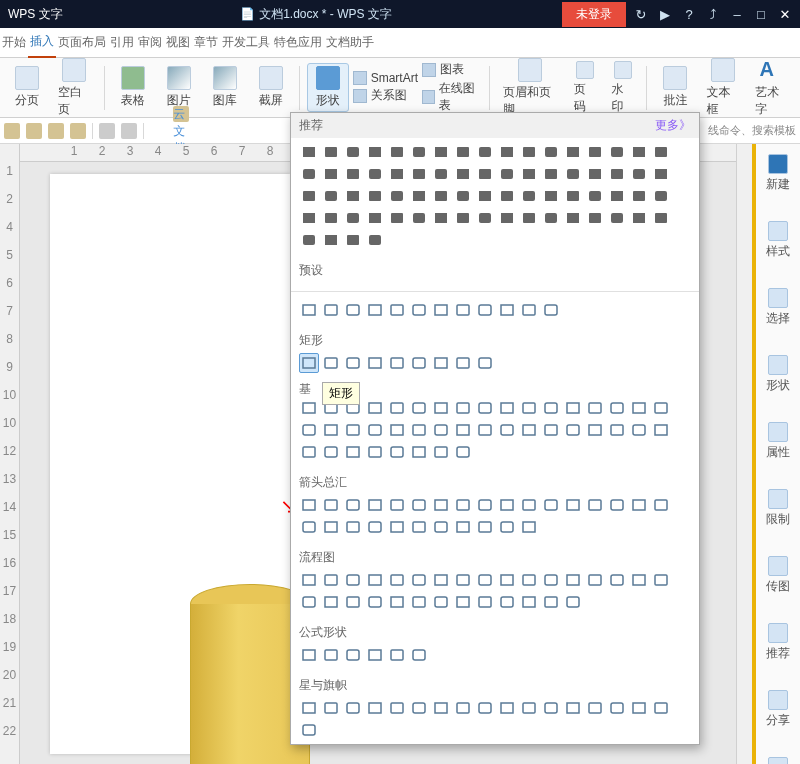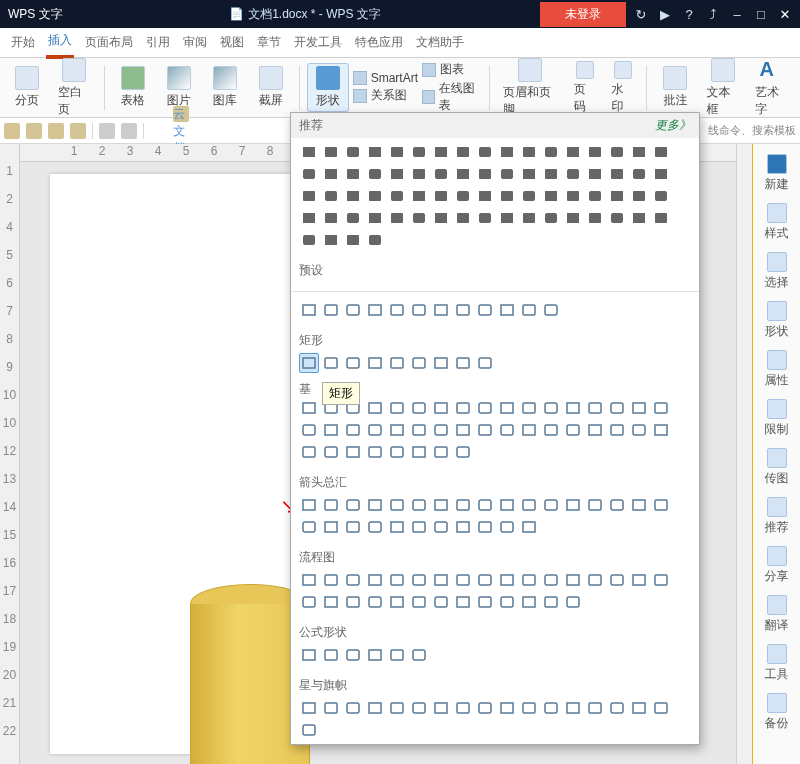--- a/index.html
+++ b/index.html
@@ -1,27 +1,27 @@
 <!DOCTYPE html>
 <html><head>
 <meta charset="utf-8">
 <style>
 * { margin: 0; padding: 0; box-sizing: border-box; font-family: "Microsoft YaHei", sans-serif; font-size: 12px; }
 body { background: #fff; width: 800px; height: 764px; overflow: hidden; }
 .titlebar { background: #0f172a; height: 28px; display: flex; align-items: center; color: #fff; }
 .titlebar .app { padding: 0 8px; font-size: 13px; display: flex; align-items: center; gap: 4px; }
 .titlebar .doc { flex: 1; text-align: center; font-size: 12px; color: #d0e4f4; }
-.titlebar .login { background: #e74c3c; color: #fff; padding: 4px 25px; }
+.titlebar .login { background: #e74c3c; color: #fff; padding: 4px 14px; }
 .titlebar .wins { display: flex; gap: 6px; padding: 0 6px; }
 .titlebar .wins span { width: 18px; text-align: center; color: #cfe2f0; font-size: 13px; cursor: pointer; }
 .titlebar .wins span.x { color: #fff; }
 
 .tabs { background: #fff; height: 30px; display: flex; align-items: center; border-bottom: 1px solid #d0d0d0; }
-.tabs .tab { padding: 6px 2px; color: #666; cursor: pointer; margin-left: 9px; }
-.tabs .tab.active { border-bottom: 4px solid #c2410c; color: #2e75b6; }
+.tabs .tab { padding: 6px 2px; color: #666; cursor: pointer; }
+.tabs .tab.active { border-bottom: 2px solid #c2410c; color: #2e75b6; }
 
 .ribbon { background: #fafafa; height: 60px; display: flex; align-items: center; padding: 4px 6px; border-bottom: 1px solid #d0d0d0; gap: 4px; }
 .rbtn { display: flex; flex-direction: column; align-items: center; justify-content: center; padding: 2px 6px; color: #444; gap: 2px; }
 .rbtn.big { min-width: 42px; }
 .ricon { width: 24px; height: 24px; background: #dde8f4; border: 1px solid #bcd; border-radius: 2px; }
 .ricon.blue { background: #5b9bd5; border-color: #5b9bd5; }
 .ricon.green { background: #8fbc8f; }
 .ricon.img { background: linear-gradient(135deg,#8ab,#fff); }
 .sep { width: 1px; height: 44px; background: #d8d8d8; margin: 0 3px; }
 .rstack { display: flex; flex-direction: column; gap: 2px; font-size: 11px; }
@@ -39,28 +39,28 @@
 .rulerv div { height: 28px; text-align: center; }
 .canvas { flex: 1; background: #e8e8e8; position: relative; }
 .rulerh { height: 18px; background: #f0f0f0; border-bottom: 1px solid #ccc; font-size: 8px; color: #888; padding-left: 40px; display: flex; }
 .rulerh span { width: 28px; text-align: center; }
 .page { position: absolute; left: 30px; top: 30px; width: 240px; height: 580px; background: #fff; box-shadow: 0 0 4px rgba(0,0,0,.2); }
 .cylinder { position: absolute; left: 170px; top: 440px; }
 .cyl-top { width: 120px; height: 40px; border-radius: 50%; background: #e8c657; border: 1px solid #c9a830; }
 .cyl-body { width: 120px; height: 180px; background: linear-gradient(90deg,#d4af3a,#f0d468 40%,#e8c657); border-left: 1px solid #c9a830; border-right: 1px solid #c9a830; margin-top: -20px; }
 .arrow-hint { position: absolute; left: 260px; top: 350px; color: red; font-size: 20px; }
 
-.sidepanel { width: 48px; background: #fafafa; border-left: 1px solid #eab308; display: flex; flex-direction: column; align-items: center; padding-top: 10px; gap: 10px; }
+.sidepanel { width: 48px; background: #fafafa; border-left: 4px solid #eab308; display: flex; flex-direction: column; align-items: center; padding-top: 10px; gap: 28px; }
 .sidepanel .sitem { display: flex; flex-direction: column; align-items: center; gap: 2px; color: #555; font-size: 11px; cursor: pointer; }
 .sidepanel .sic2 { width: 20px; height: 20px; background: #d4e4f4; border: 1px solid #a8c4e0; border-radius: 2px; }
 .sidepanel .sic2.t { background: #2e75b6; }
 
 .shapes-dropdown { position: absolute; left: 290px; top: 112px; width: 410px; background: #fff; border: 1px solid #aaa; box-shadow: 2px 4px 10px rgba(0,0,0,.3); z-index: 100; max-height: 650px; overflow-y: hidden; }
 .shapes-dropdown .head { background: #f0f0f0; padding: 4px 8px; display: flex; justify-content: space-between; color: #666; font-size: 12px; }
-.shapes-dropdown .head .more { color: #15803d; font-style: italic; }
+.shapes-dropdown .head .more { color: #8b5cf6; }
 .shape-sec { padding: 4px 8px; }
 .shape-sec .label { color: #666; font-size: 12px; margin: 4px 0; }
 .shape-grid { display: flex; flex-wrap: wrap; gap: 2px; }
 .shp { width: 20px; height: 20px; display: flex; align-items: center; justify-content: center; color: #666; font-size: 14px; cursor: pointer; border-radius: 2px; }
 .shp.sel { background: #cfe6fa; border: 1px solid #5b9bd5; }
 .shp svg { width: 14px; height: 14px; stroke: #5a7a96; fill: none; stroke-width: 1.5; }
 .shp.filled svg { fill: #666; stroke: none; }
 .tooltip { position: absolute; left: 322px; top: 382px; background: #ffffe0; border: 1px solid #aaa; padding: 2px 6px; font-size: 12px; z-index: 200; }
 .hr { height: 1px; background: #e0e0e0; margin: 4px 0; }
 .vscroll { position: absolute; right: 48px; top: 0; width: 16px; height: 100%; background: #f0f0f0; border-left: 1px solid #d0d0d0; }

